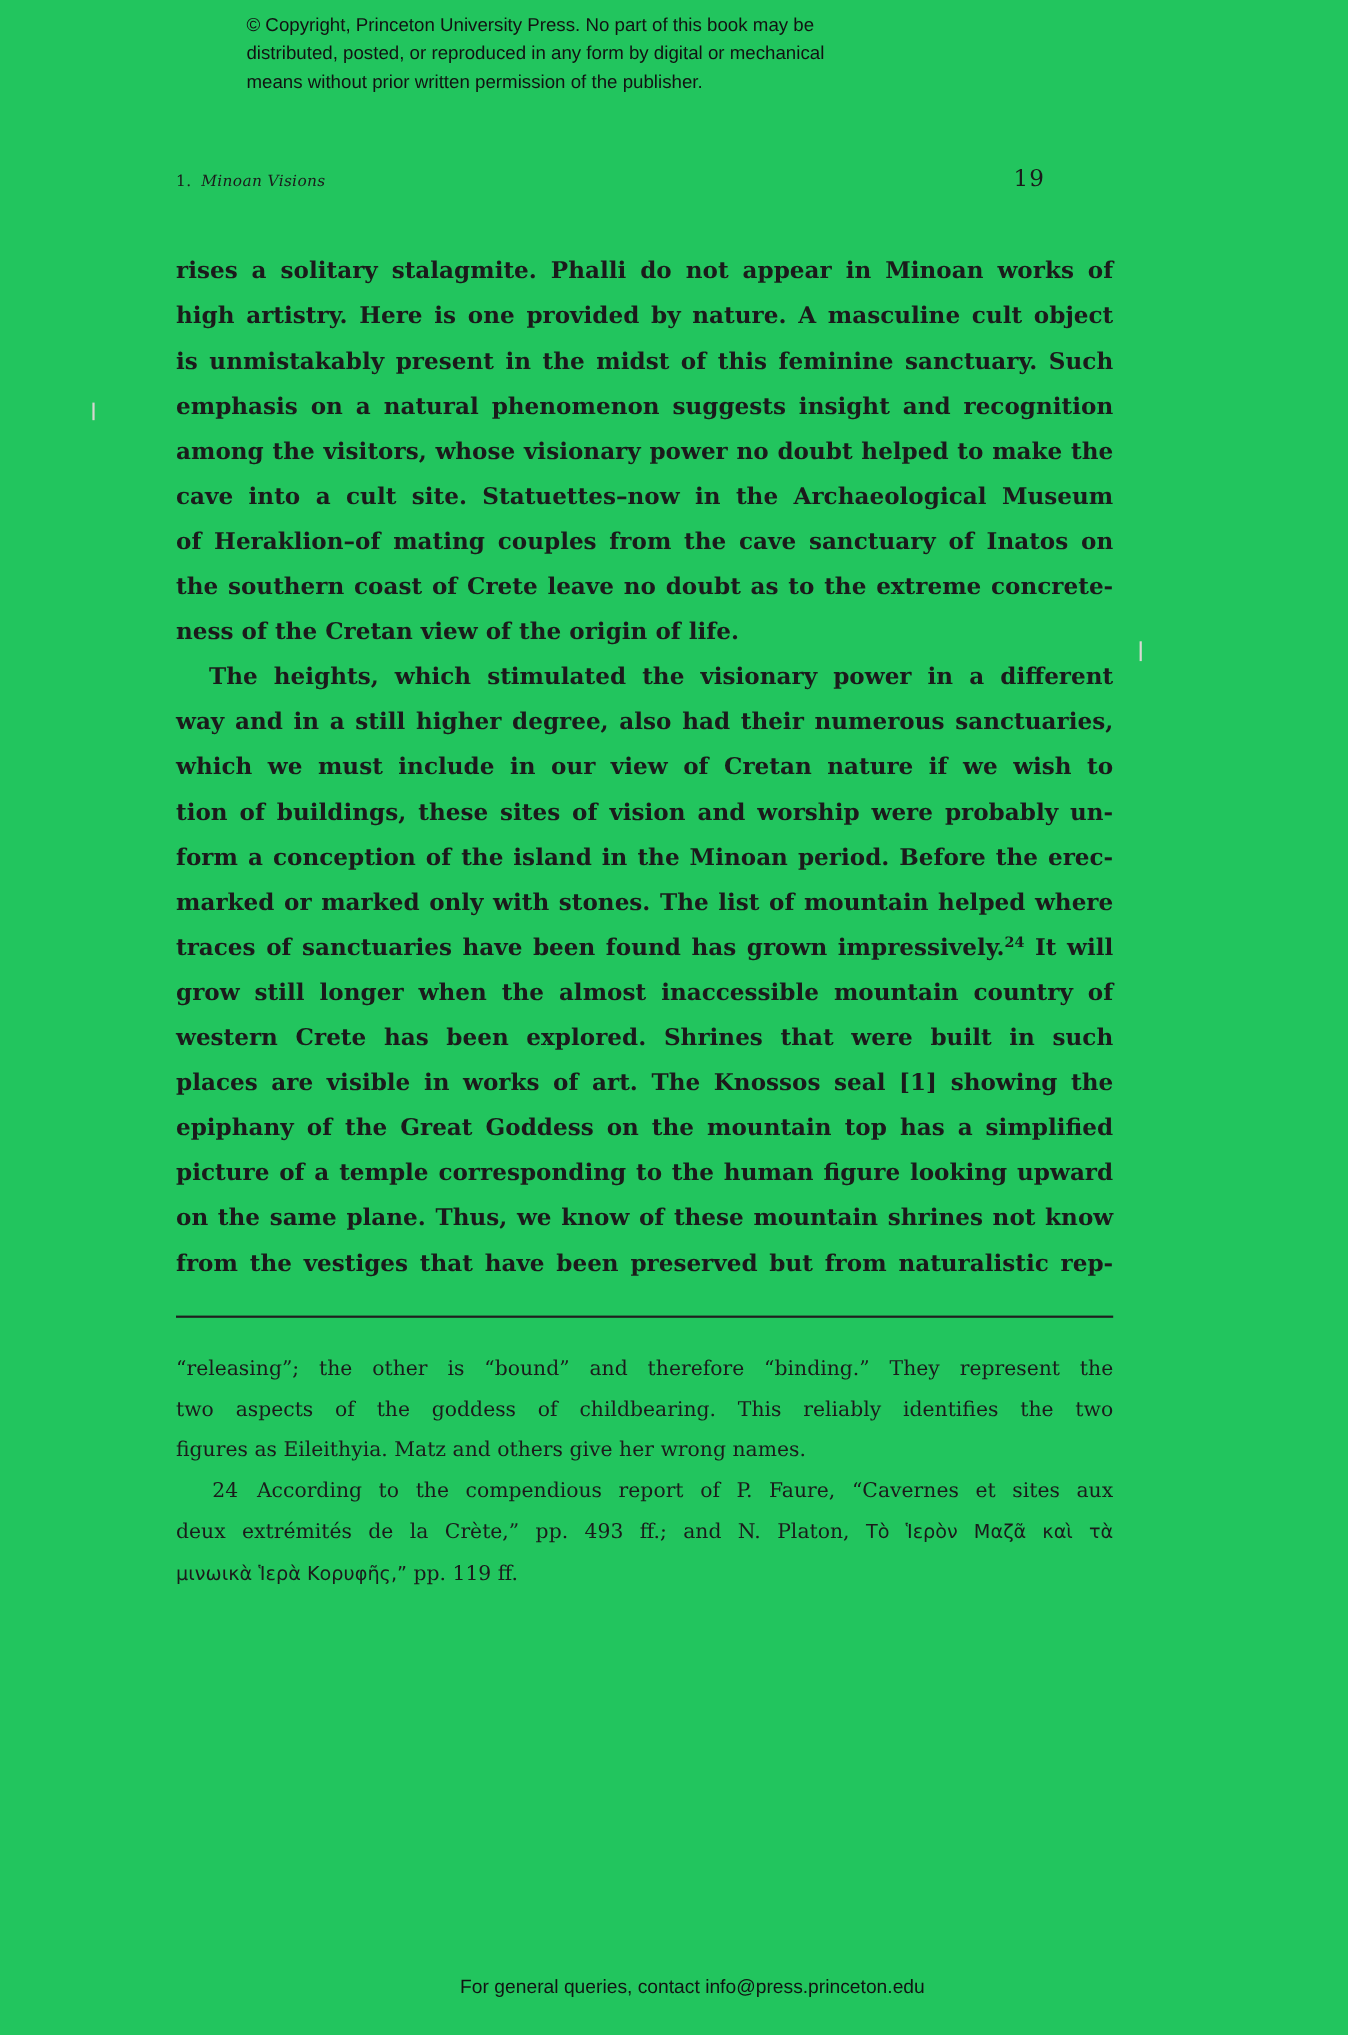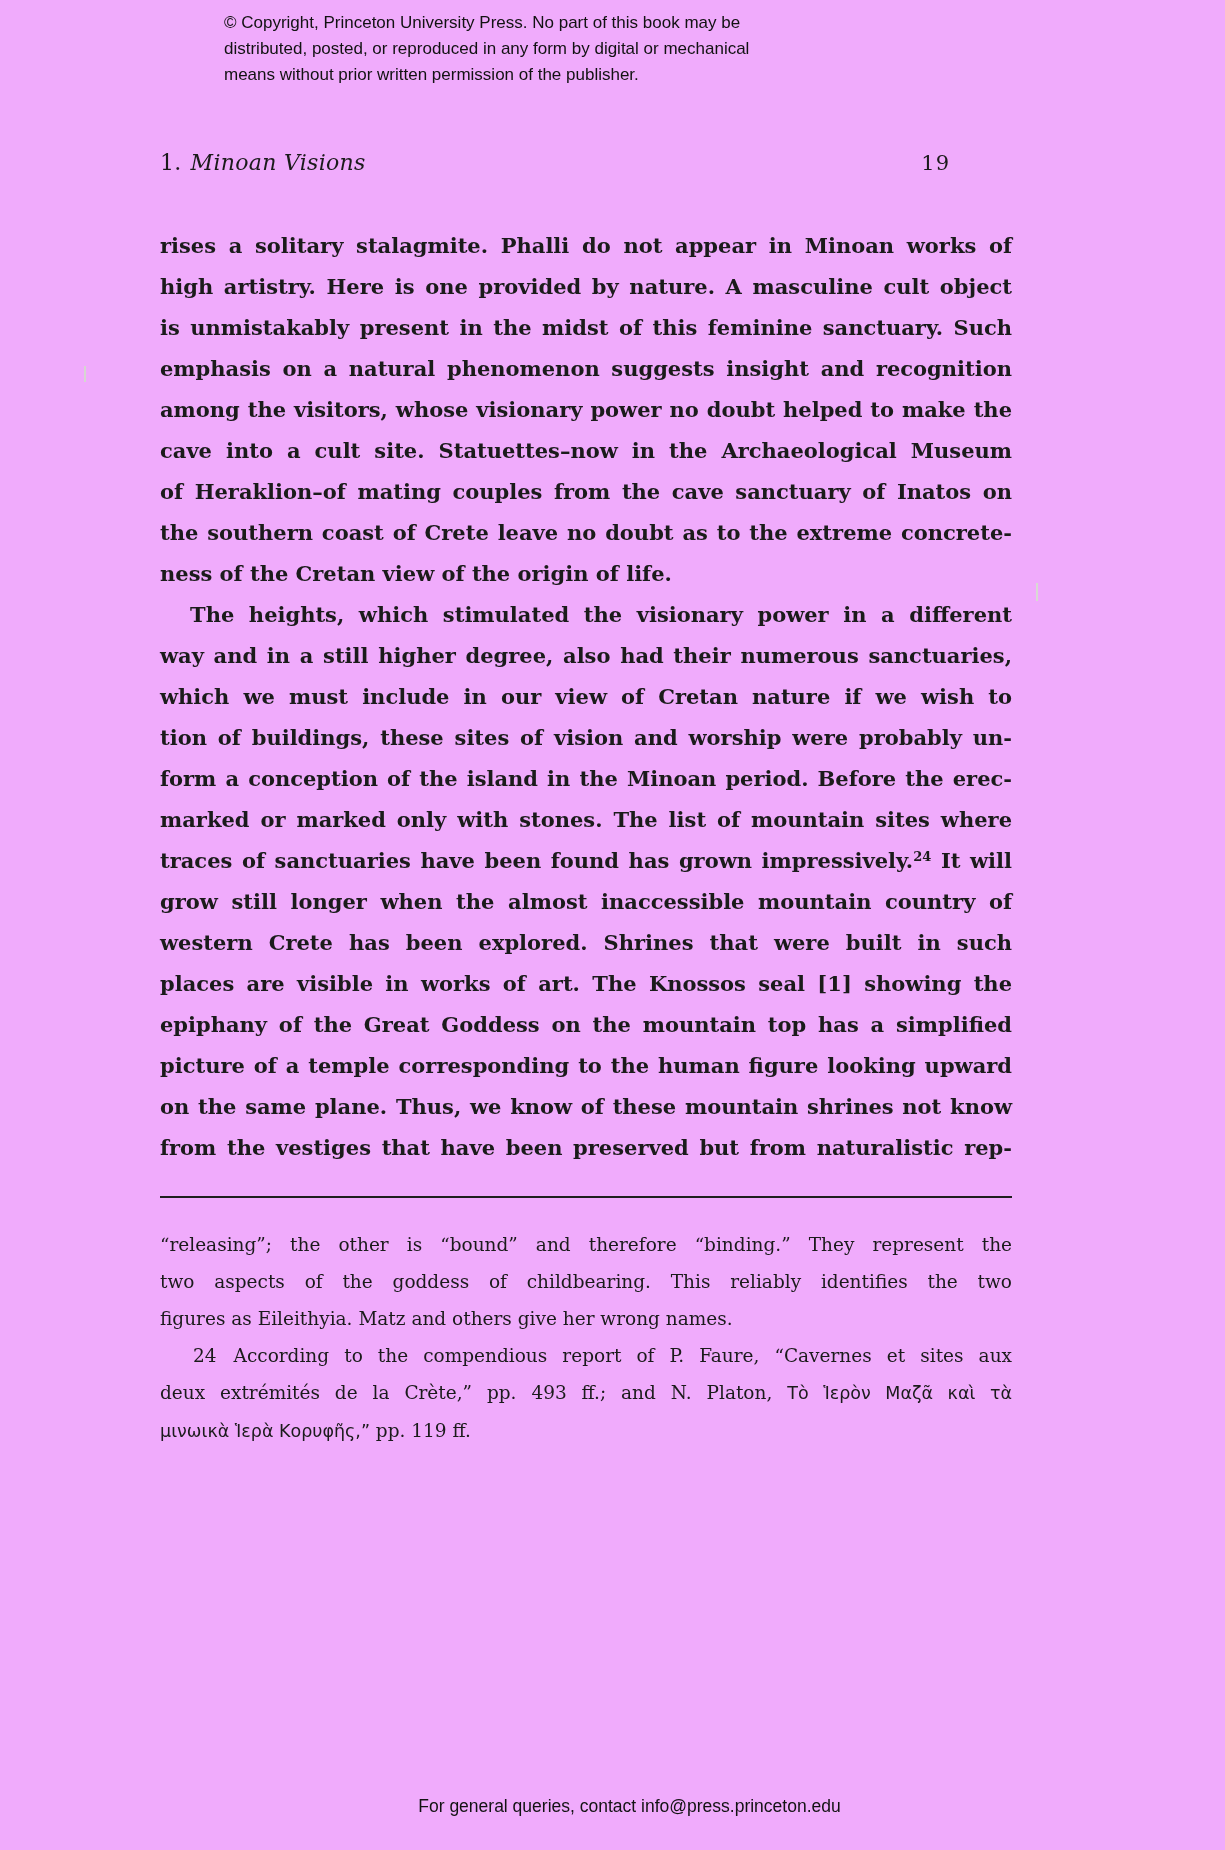--- a/index.html
+++ b/index.html
@@ -4,21 +4,21 @@
 <style>
   html, body {
     margin: 0;
     padding: 0;
     background: #fcfcfa;
   }
   .page {
     position: relative;
     width: 1225px;
     height: 1850px;
-    background: #f0abfc;
+    background: #22c55e;
     font-family: "DejaVu Serif", serif;
     color: #1b1b1b;
     overflow: hidden;
   }
   .copyright {
     position: absolute;
     left: 224px;
     top: 10px;
     width: 640px;
     font-family: "Liberation Sans", sans-serif;
@@ -28,21 +28,21 @@
   }
   .header {
     position: absolute;
     left: 160px;
     top: 150px;
     width: 852px;
     display: flex;
     justify-content: space-between;
     align-items: baseline;
   }
-  .chapter-heading { font-size: 22px; letter-spacing: 0.3px; }
+  .chapter-heading { font-size: 14px; letter-spacing: 0.3px; }
   .chapter-number { font-style: normal; }
   .chapter-title { font-style: italic; margin-left: 9px; }
   .page-number {
     font-size: 21px;
     margin-right: 62px;
     letter-spacing: 1px;
   }
   .body-text {
     position: absolute;
     left: 160px;
@@ -146,21 +146,21 @@
       <div class="line">of Heraklion–of mating couples from the cave sanctuary of Inatos on</div>
       <div class="line">the southern coast of Crete leave no doubt as to the extreme concrete-</div>
       <div class="line endpara">ness of the Cretan view of the origin of life.</div>
     </div>
     <div class="para">
       <div class="line indent">The heights, which stimulated the visionary power in a different</div>
       <div class="line">way and in a still higher degree, also had their numerous sanctuaries,</div>
       <div class="line">which we must include in our view of Cretan nature if we wish to</div>
       <div class="line">tion of buildings, these sites of vision and worship were probably un-</div>
       <div class="line">form a conception of the island in the Minoan period. Before the erec-</div>
-      <div class="line">marked or marked only with stones. The list of mountain sites where</div>
+      <div class="line">marked or marked only with stones. The list of mountain helped where</div>
       <div class="line">
         <span>traces of sanctuaries have been found has grown impressively.</span><sup class="fnref">24</sup><span> It will</span>
       </div>
       <div class="line">grow still longer when the almost inaccessible mountain country of</div>
       <div class="line">western Crete has been explored. Shrines that were built in such</div>
       <div class="line">places are visible in works of art. The Knossos seal [1] showing the</div>
       <div class="line">epiphany of the Great Goddess on the mountain top has a simplified</div>
       <div class="line">picture of a temple corresponding to the human figure looking upward</div>
       <div class="line">on the same plane. Thus, we know of these mountain shrines not know</div>
       <div class="line">from the vestiges that have been preserved but from naturalistic rep-</div>

